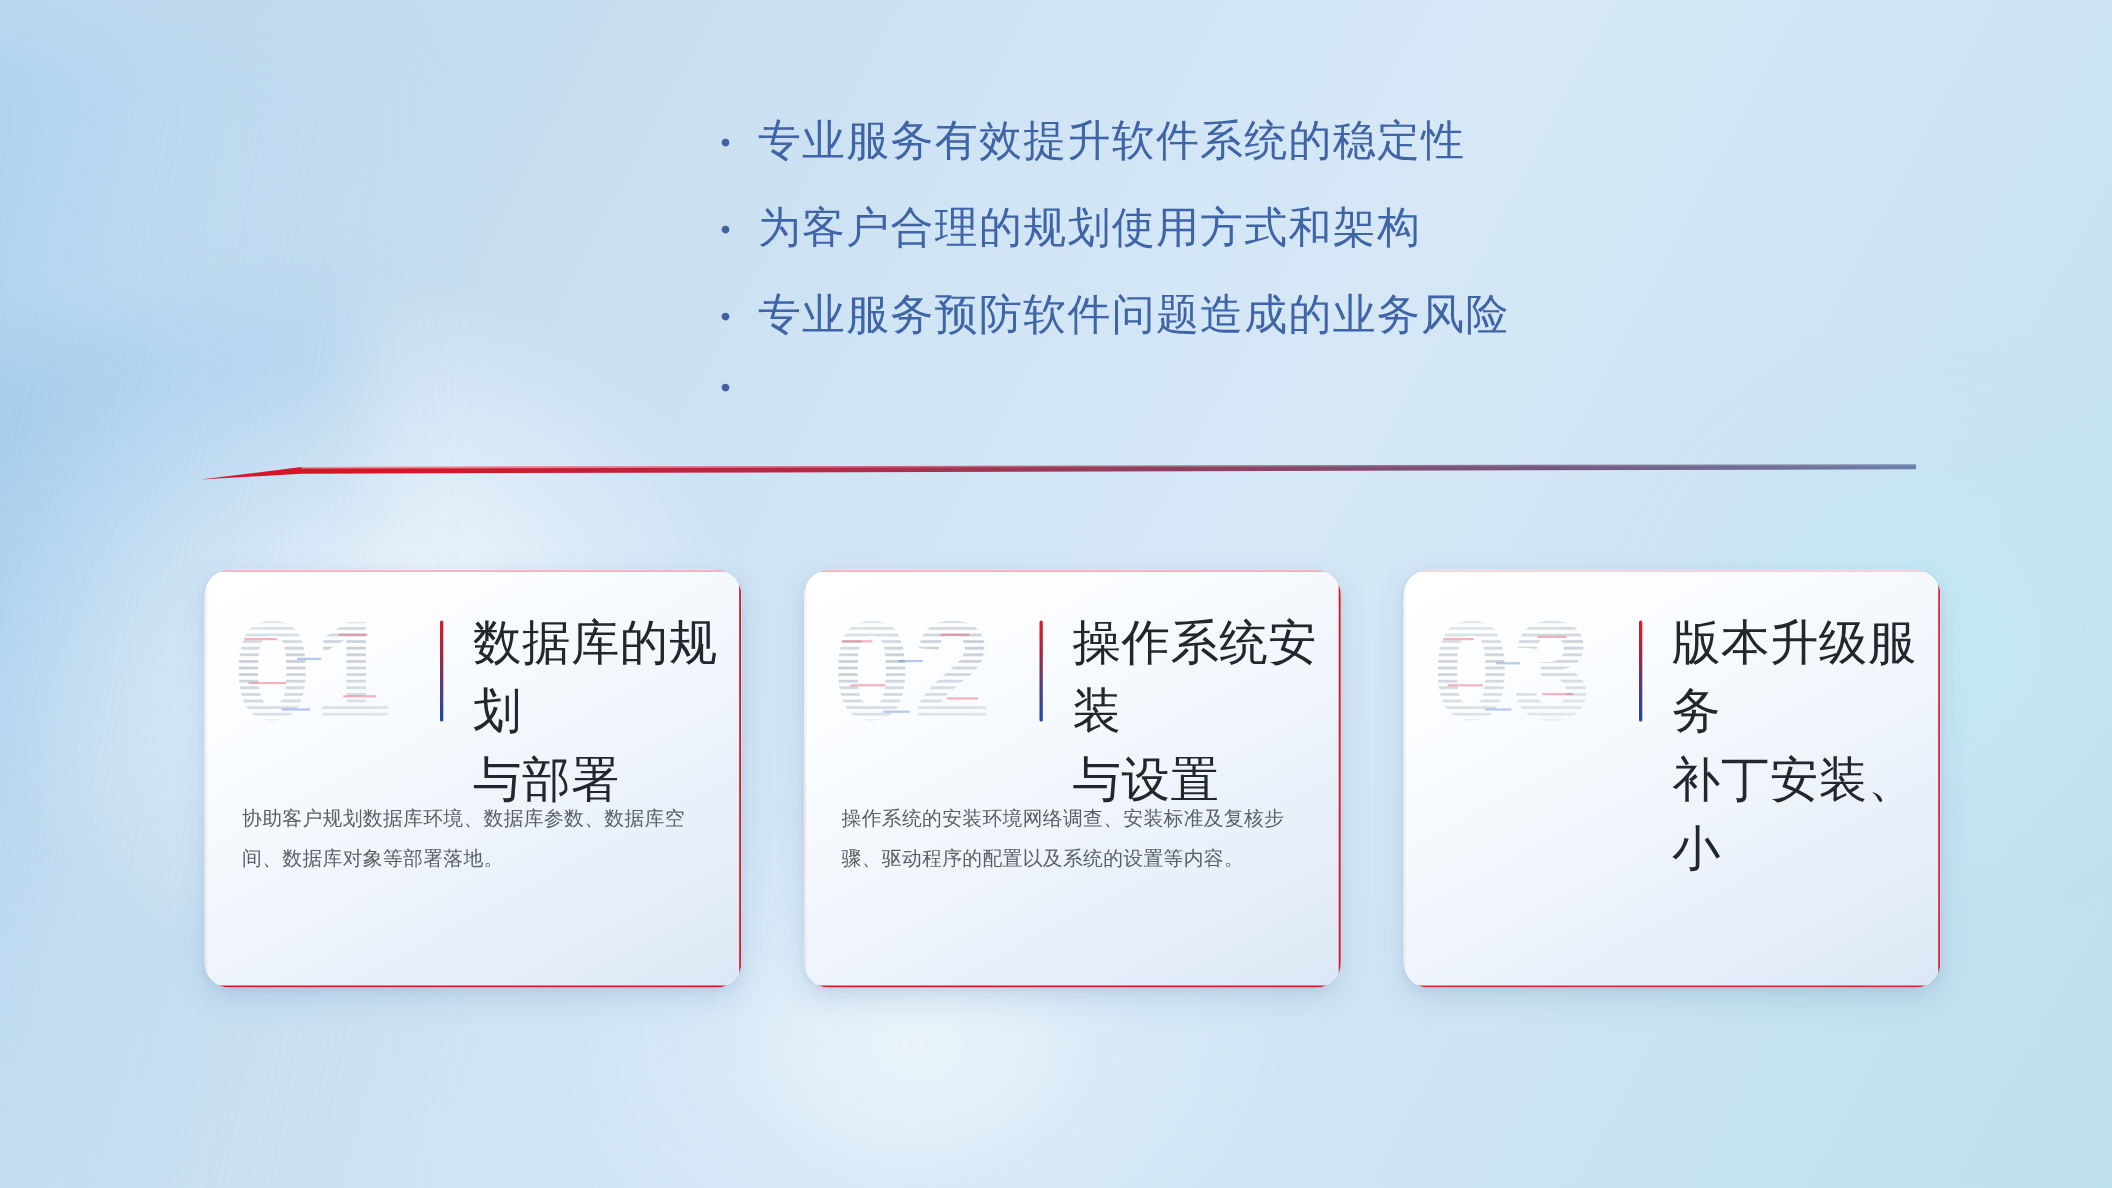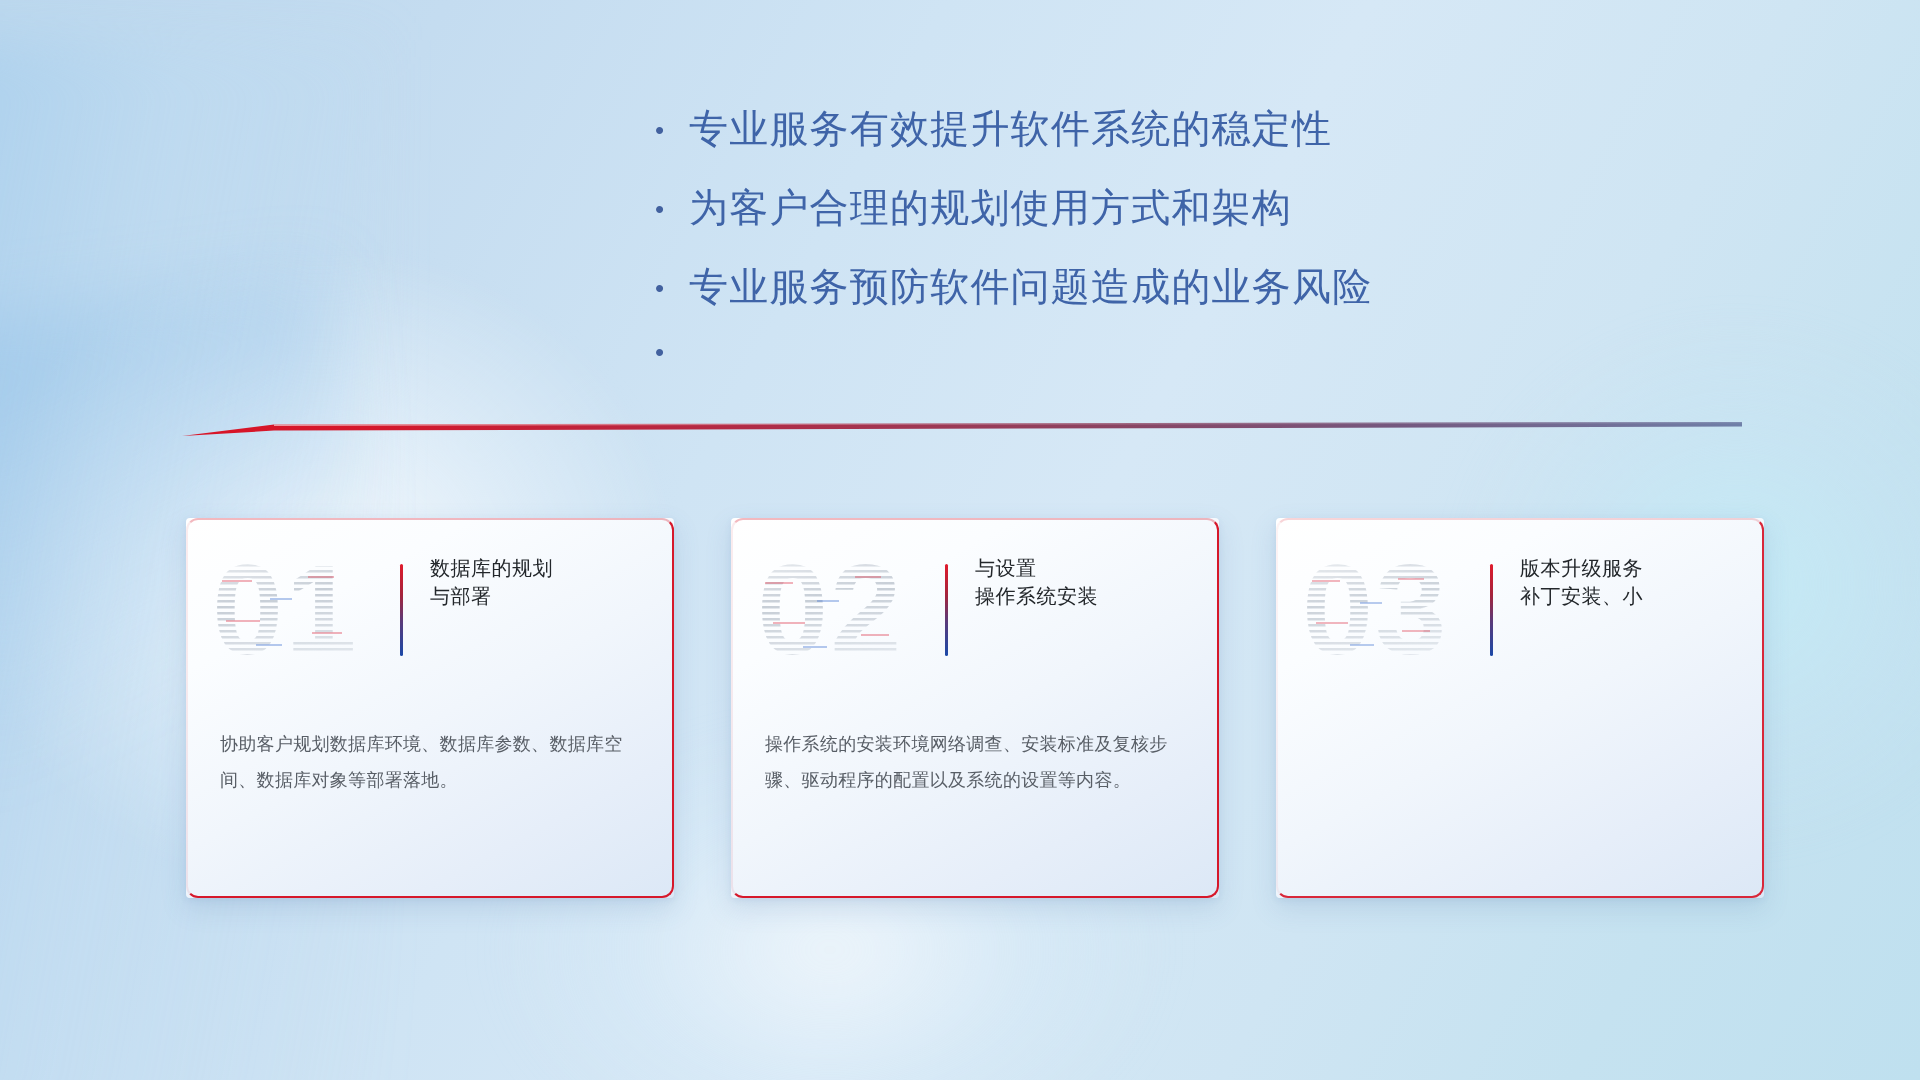--- a/index.html
+++ b/index.html
@@ -111,21 +111,21 @@
     left: 186px;
     top: 518px;
     width: 1580px;
     display: flex;
     gap: 57px;
   }
   .card {
     position: relative;
     width: 488px;
     height: 380px;
-    border-radius: 4px;
+    border-radius: 23px;
     background: linear-gradient(152deg, #ffffff 0%, #fbfdff 24%, #f1f6fc 52%, #e6eef9 78%, #dce8f6 100%);
     box-shadow: 0 10px 26px rgba(80,120,170,0.17), 0 2px 6px rgba(90,130,180,0.10);
     overflow: hidden;
     box-sizing: border-box;
   }
   
   .card-outline {
     position: absolute;
     inset: 0;
     border-radius: 12px;
@@ -166,21 +166,21 @@
     width: 3px;
     height: 92px;
     border-radius: 2px;
     background: linear-gradient(180deg, #e01b2c 0%, #a4243c 34%, #5b3a79 62%, #1b49a8 100%);
   }
   .card-title {
     position: absolute;
     left: 244px;
     top: 36px;
     width: 240px;
-    font-size: 20px;
+    font-size: 44px;
     line-height: 1.42;
     color: #23272b;
     letter-spacing: 0.5px;
   }
   .card-body {
     position: absolute;
     left: 34px;
     top: 208px;
     width: 430px;
     font-size: 18px;
@@ -309,22 +309,22 @@
               <rect x="98" y="30" width="26" height="2" fill="#e04356"></rect>
               <rect x="16" y="76" width="32" height="2" fill="#e04356"></rect>
               <rect x="104" y="88" width="28" height="2" fill="#e04356"></rect>
               <rect x="60" y="54" width="22" height="2" fill="#4a7ad4"></rect>
               <rect x="46" y="100" width="24" height="2" fill="#4a7ad4"></rect>
             </g>
           </svg>
         </div>
         <div class="accent-bar"></div>
         <div class="card-title">
+          <div>操作系统安装</div>
           <div>与设置</div>
-          <div>操作系统安装</div>
         </div>
       </div>
       <div class="card-body">操作系统的安装环境网络调查、安装标准及复核步骤、驱动程序的配置以及系统的设置等内容。</div>
       <div class="card-outline"></div>
     </div>
 
     <div class="card soft">
       <div class="card-head">
         <div class="card-num">
           <svg width="190" height="130" viewBox="0 0 190 130">

